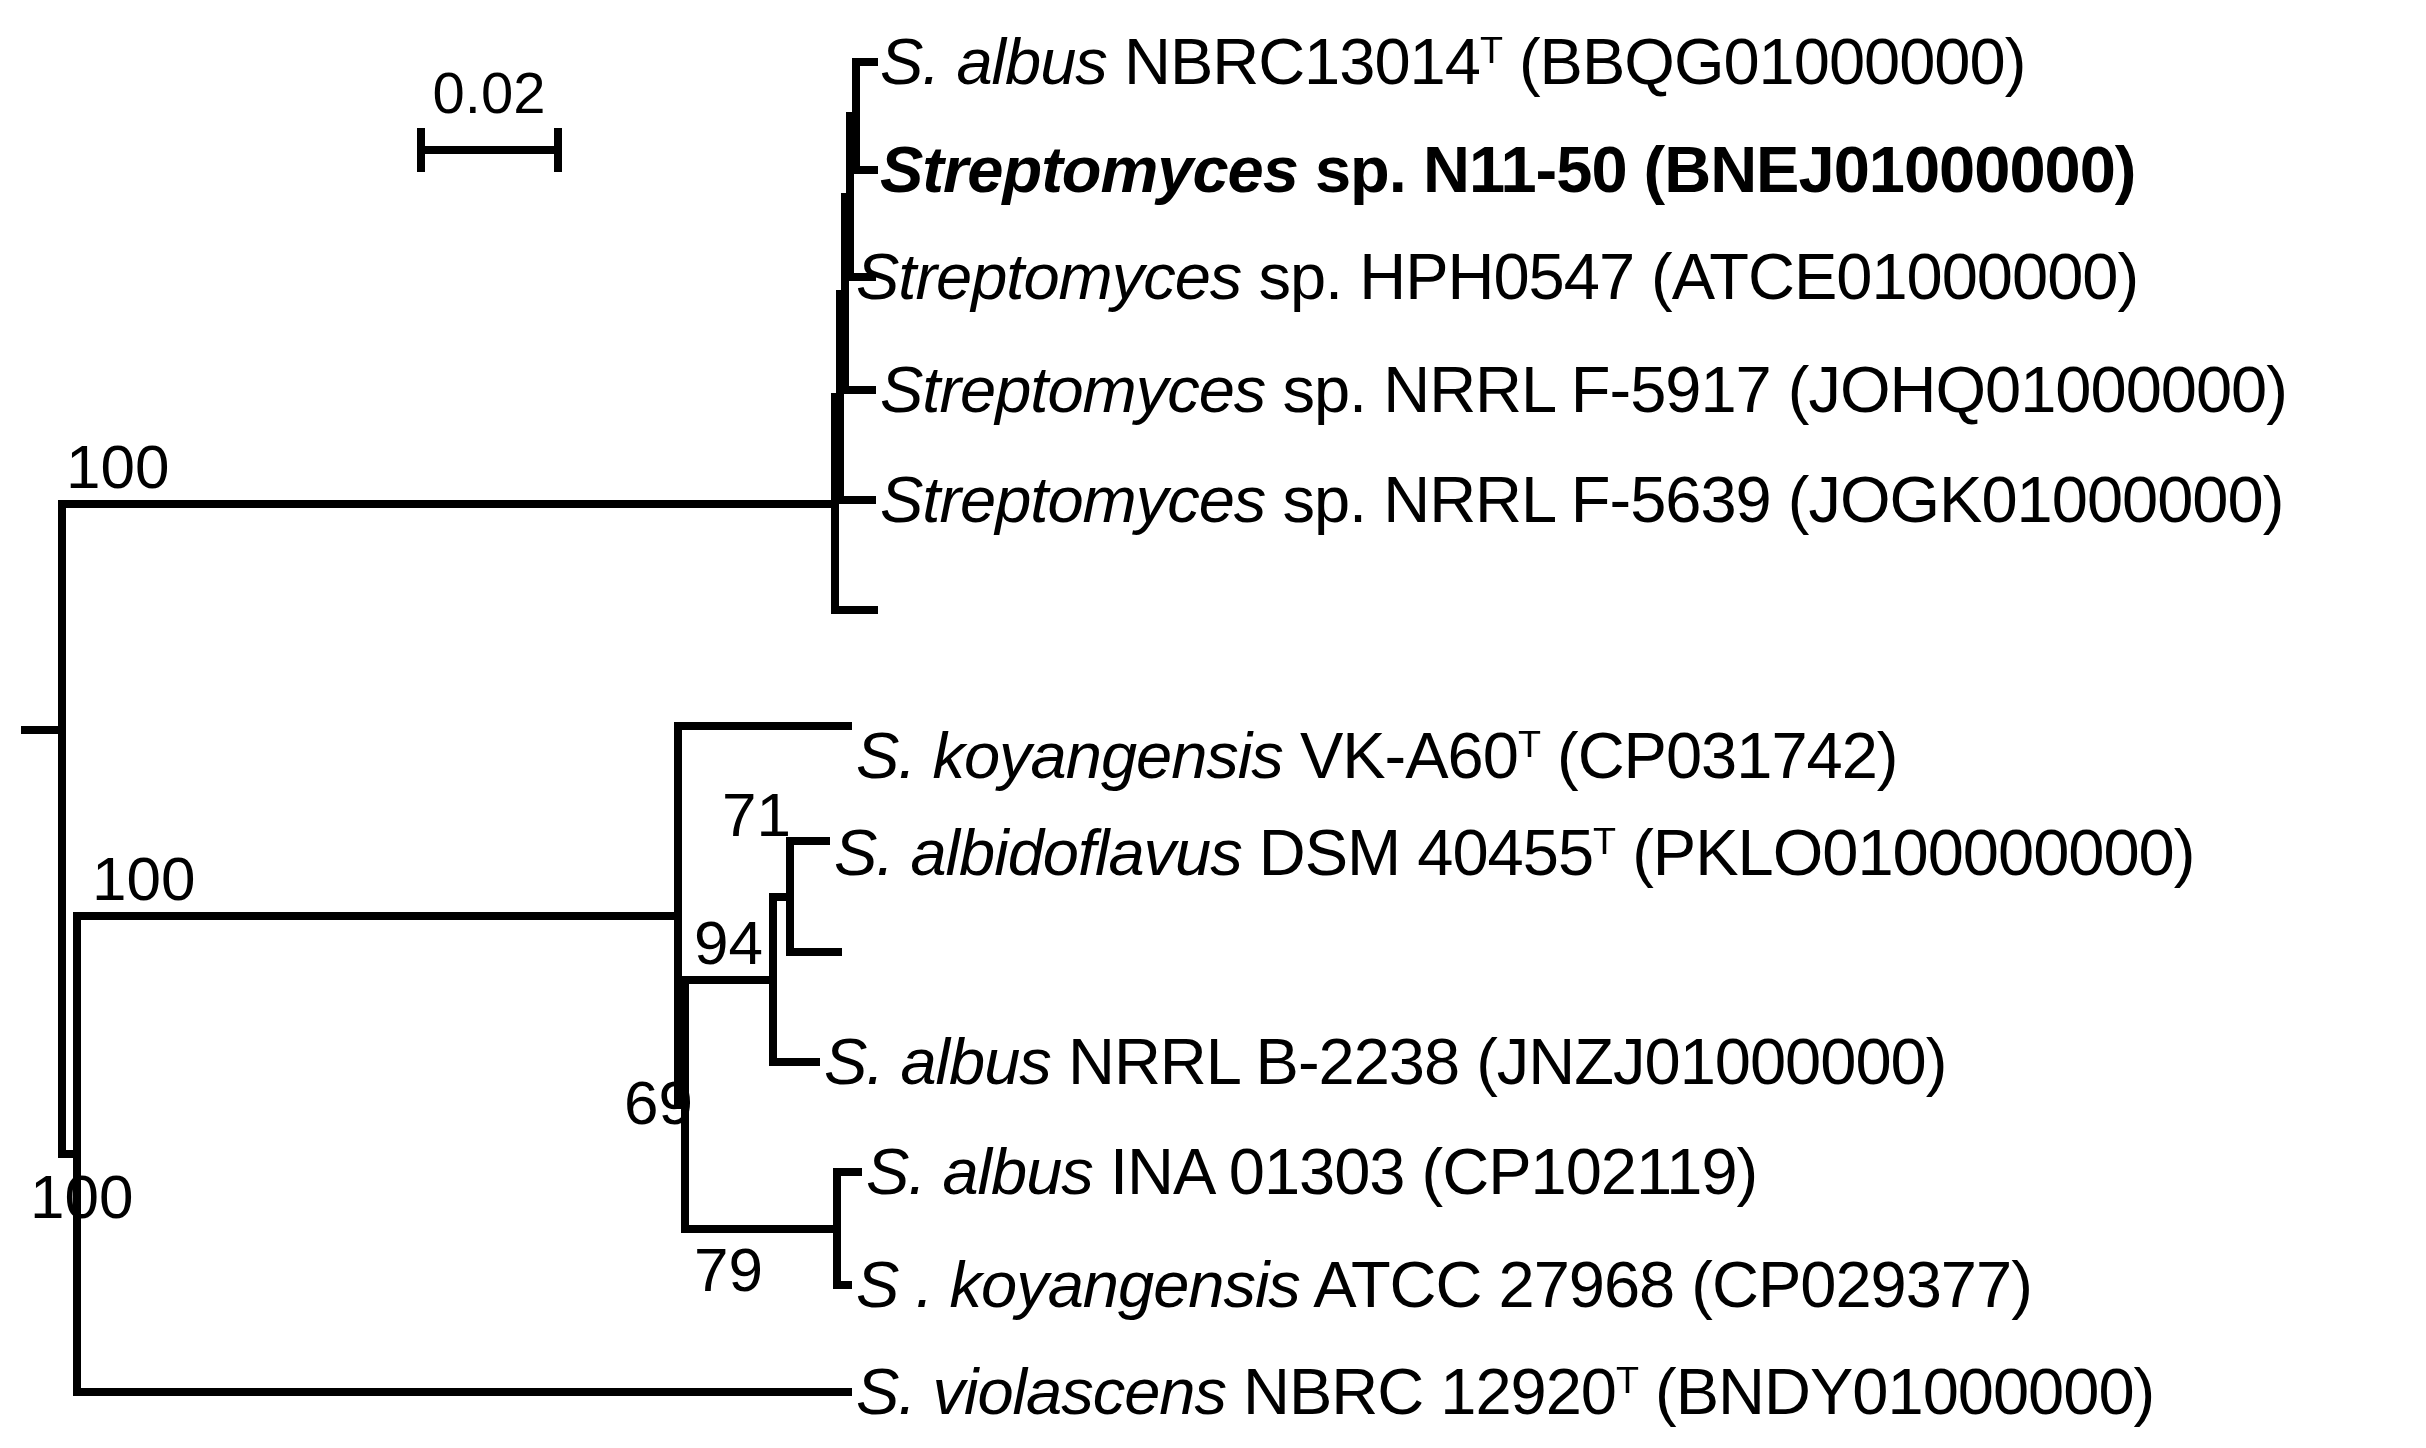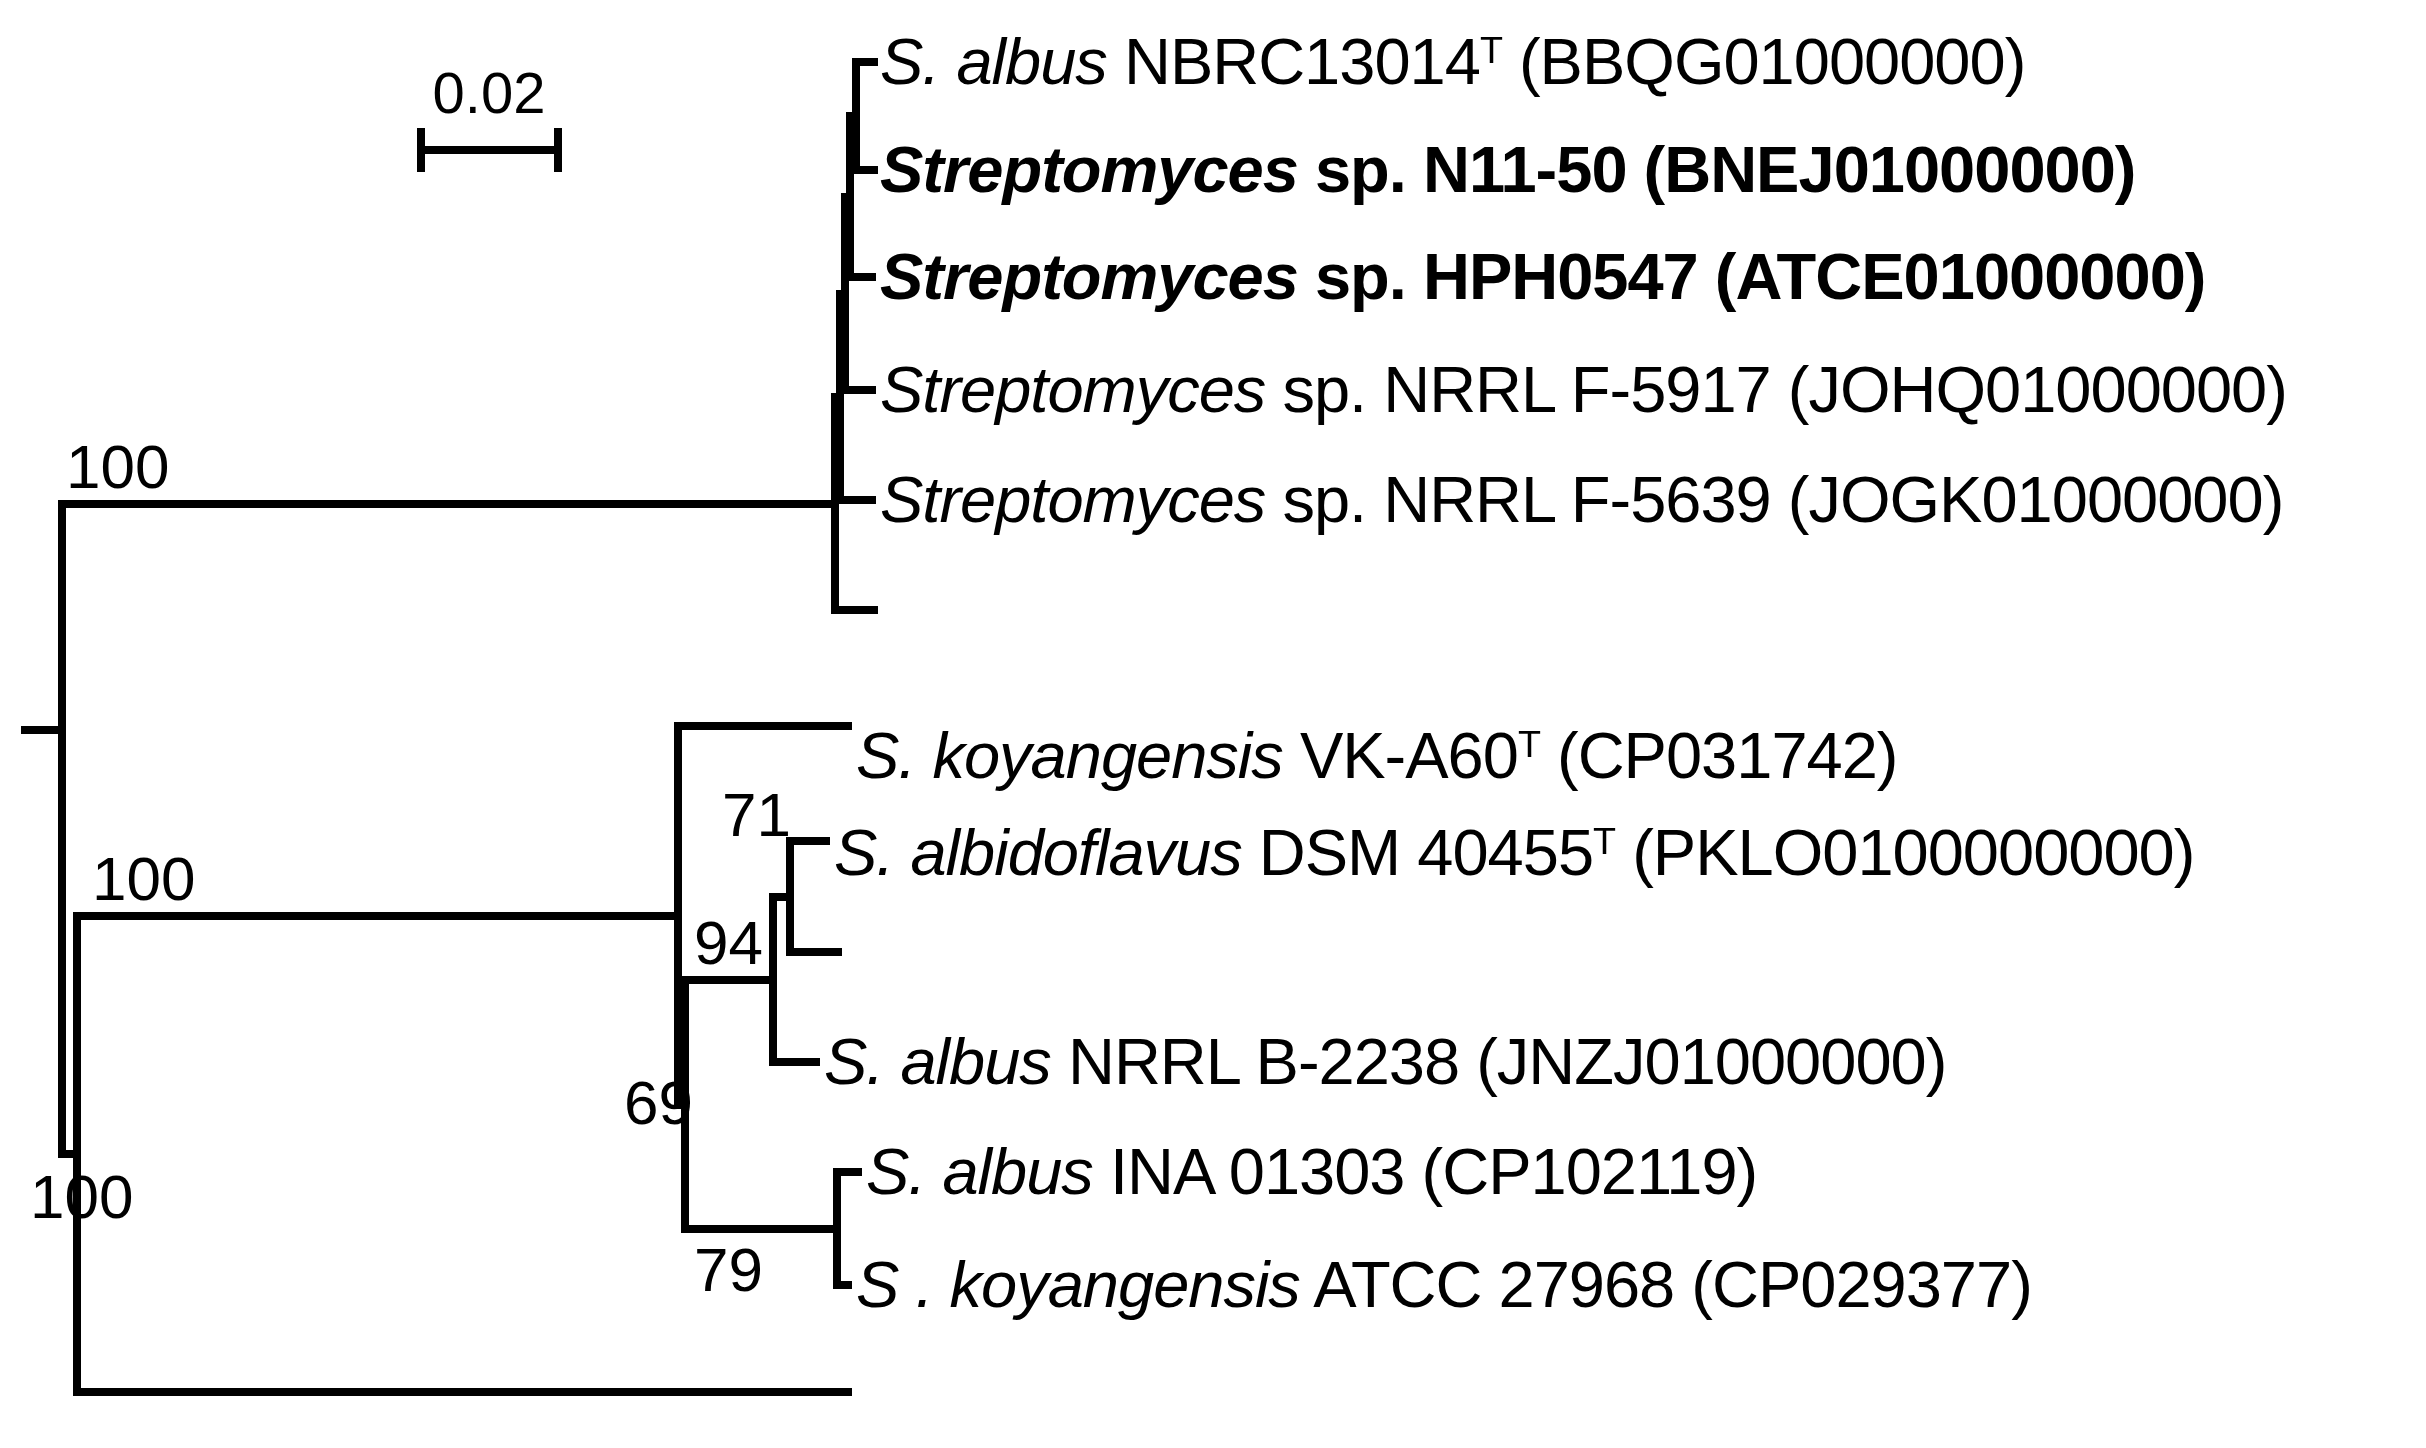--- a/index.html
+++ b/index.html
@@ -91,22 +91,23 @@
       <div class="seg" style="left: 58px; top: 500px; width: 8px; height: 658px; background: rgb(0, 0, 0);"></div>
       <div class="boot" style="left: 66px; top: 440px;">100</div>
       <div class="boot" style="left: 92px; top: 852px;">100</div>
       <div class="boot" style="left: 30px; top: 1170px;">100</div>
       <div class="boot" style="left: 722px; top: 788px;">71</div>
       <div class="boot" style="left: 694px; top: 916px;">94</div>
       <div class="boot" style="left: 624px; top: 1076px;">69</div>
       <div class="boot" style="left: 694px; top: 1243px;">79</div>
       <div class="taxon" style="left: 880px; top: 26px;"><span class="it">S. albus</span><span> NBRC13014</span><span class="sup">T</span><span> (BBQG01000000)</span></div>
       <div class="taxon bold" style="left: 880px; top: 134px;"><span class="it">Streptomyces</span><span> sp. N11-50 (BNEJ01000000)</span></div>
-      <div class="taxon" style="left: 880px; top: 241px; font-weight: bold;"><span class="it">Streptomyces</span><span> sp. HPH0547 (ATCE01000000)</span></div>
+      <div class="taxon" style="left: 856px; top: 241px;"><span class="it">Streptomyces</span><span> sp. HPH0547 (ATCE01000000)</span></div>
       <div class="taxon" style="left: 880px; top: 354px;"><span class="it">Streptomyces</span><span> sp. NRRL F-5917 (JOHQ01000000)</span></div>
       <div class="taxon" style="left: 880px; top: 464px;"><span class="it">Streptomyces</span><span> sp. NRRL F-5639 (JOGK01000000)</span></div>
       <div class="taxon" style="left: 856px; top: 720px;"><span class="it">S. koyangensis</span><span> VK-A60</span><span class="sup">T</span><span> (CP031742)</span></div>
       <div class="taxon" style="left: 834px; top: 805px; margin-top: 12px;"><span class="it">S. albidoflavus</span><span> DSM 40455</span><span class="sup">T</span><span> (PKLO0100000000)</span></div>
       <div class="taxon" style="left: 824px; top: 1026px;"><span class="it">S. albus</span><span> NRRL B-2238 (JNZJ01000000)</span></div>
       <div class="taxon" style="left: 866px; top: 1136px;"><span class="it">S. albus</span><span> INA 01303 (CP102119)</span></div>
       <div class="taxon" style="left: 856px; top: 1249px;"><span class="it">S . koyangensis</span><span> ATCC 27968 (CP029377)</span></div>
+      <div class="taxon" style="left: 856px; top: 1356px;"><span class="it">S. violascens</span><span> NBRC 12920</span><span class="sup">T</span><span> (BNDY01000000)</span></div>
     </div>
 </div>
 
 </body></html>

